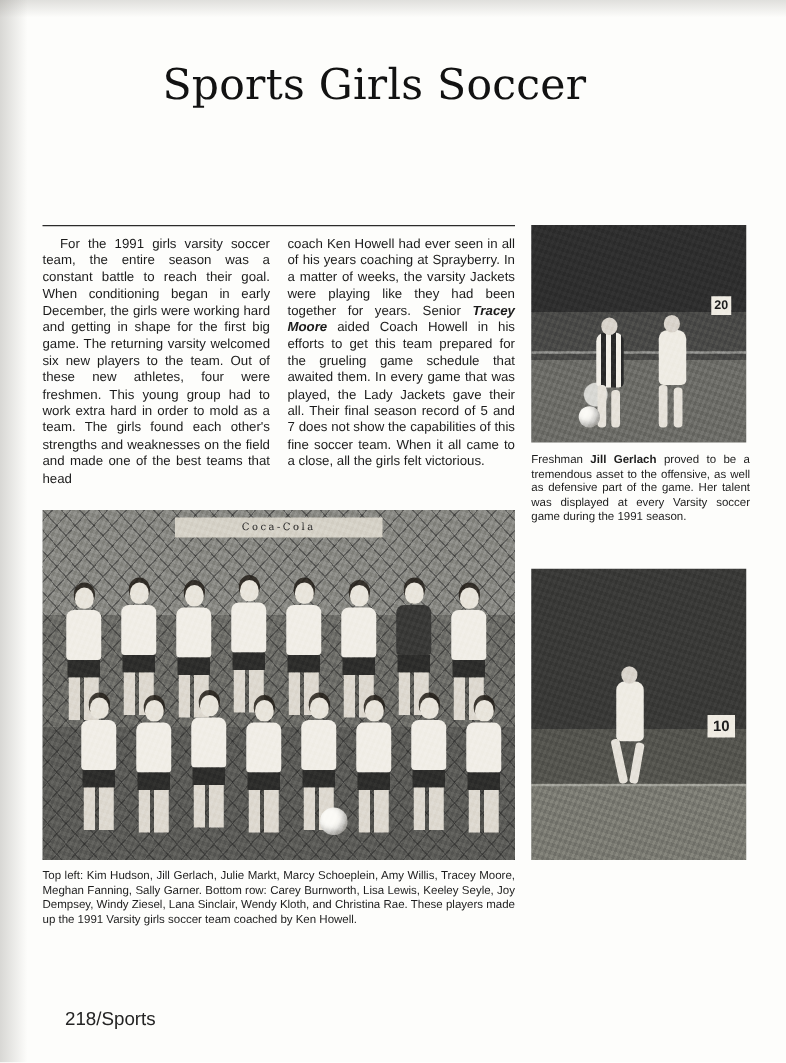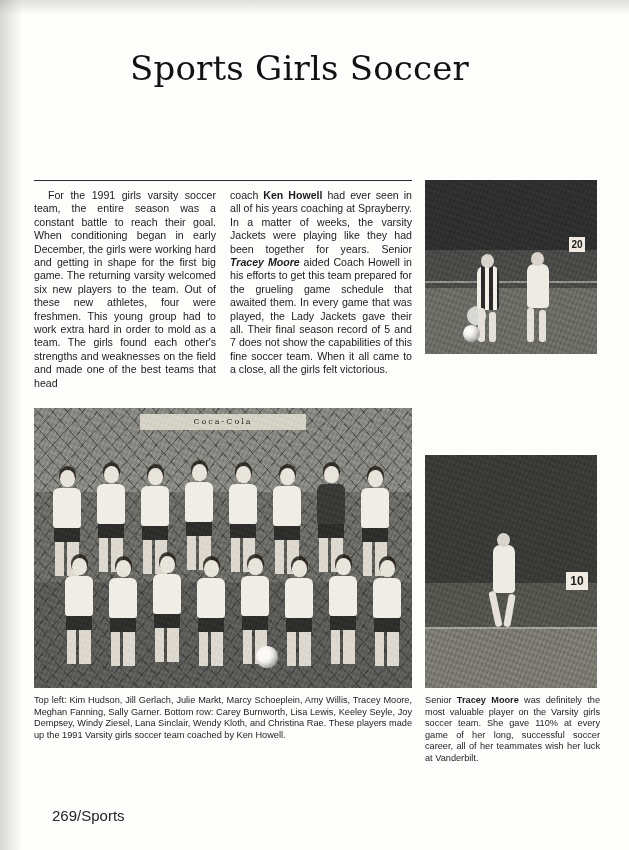--- a/index.html
+++ b/index.html
@@ -62,21 +62,21 @@
   .col {
     width: 182px;
     font-size: 10.6px;
     line-height: 13.4px;
     text-align: justify;
     color: #1b1b1b;
     font-family: "Liberation Sans", sans-serif;
   }
   .col p { margin: 0; }
   .col .indent { text-indent: 14px; }
-  .col b { font-weight: bold; }
+  .col b { font-weight: normal; }
   .col i { font-style: italic; font-weight: bold; }
 
   
   .photo {
     position: absolute;
     background: #6f6f6f;
     overflow: hidden;
   }
   .photo .noise {
     position: absolute;
@@ -303,20 +303,21 @@
       <div class="pl-body white-kit" style="left:6px; bottom:36px;"></div>
       <div class="pl-head" style="left:10px; bottom:78px;"></div>
       <div class="pl-leg" style="left:6px; bottom:2px;"></div>
       <div class="pl-leg" style="left:18px; bottom:2px; height:32px;"></div>
     </div>
     <div class="ball" style="left:38px; bottom:12px; width:17px; height:17px;"></div>
     <div class="jersey-num small">20</div>
     <div class="noise"></div>
   </div>
 
+  <div class="caption" id="caption-action"><span>Freshman </span><b>Jill Gerlach</b><span> proved to be a tremendous asset to the offensive, as well as defensive part of the game. Her talent was displayed at every Varsity soccer game during the 1991 season.</span></div>
 
   <div class="photo" id="photo-team">
     <div class="fence"></div>
     <div class="banner">Coca-Cola</div>
     <div class="team-rows">
       <div class="teammate" style="left:18px; top:62px;">
           <div class="tm-head"></div>
           <div class="tm-torso"></div>
           <div class="tm-shorts"></div>
           <div class="tm-legs"></div>
@@ -424,16 +425,15 @@
     <div class="player" style="left:62px; bottom:26%;">
       <div class="pl-body white-kit" style="left:6px; bottom:34px; height:48px;"></div>
       <div class="pl-head" style="left:10px; bottom:80px;"></div>
       <div class="pl-leg" style="left:5px; bottom:0px; height:36px; transform:rotate(-12deg);"></div>
       <div class="pl-leg" style="left:19px; bottom:0px; height:33px; transform:rotate(10deg);"></div>
     </div>
     <div class="jersey-num">10</div>
     <div class="noise"></div>
   </div>
 
-  <div class="caption" id="caption-solo"><span>Senior </span><b>Tracey Moore</b><span> was definitely the most valuable player on the Varsity girls soccer team. She gave 110% at every game of her long, successful soccer career, all of her teammates wish her luck at Vanderbilt.</span></div>
-
-  <div class="folio">269/Sports</div>
+
+  <div class="folio">218/Sports</div>
 </div>
 
 </body></html>

